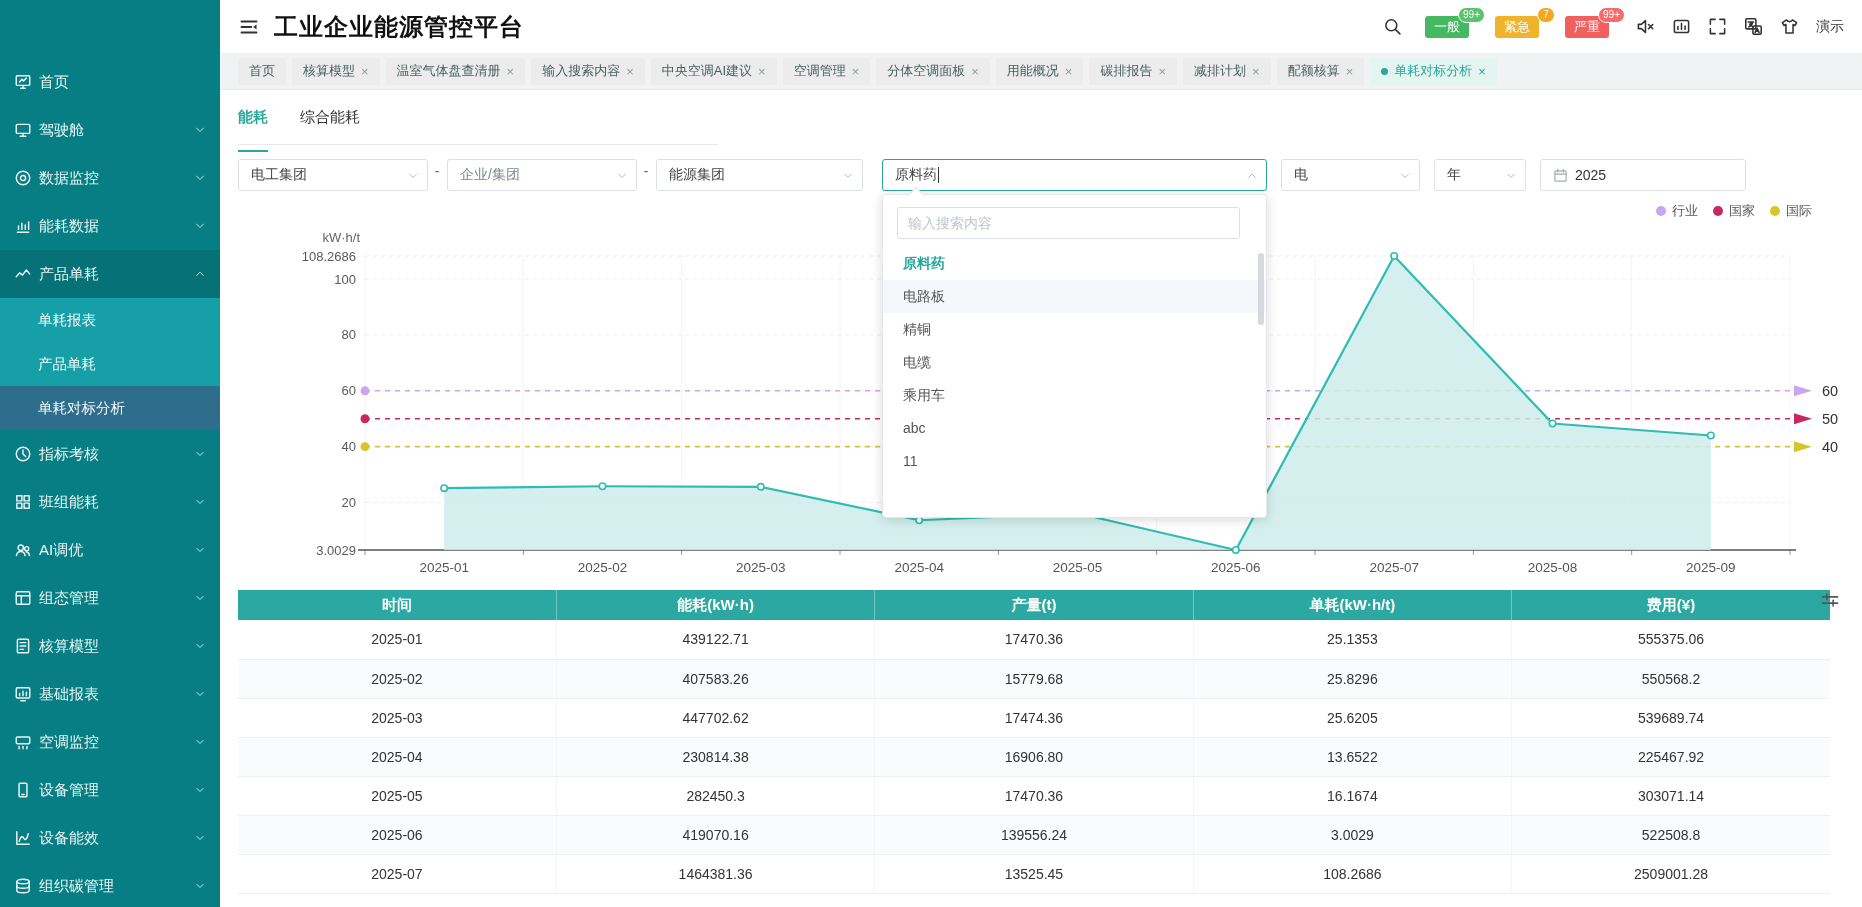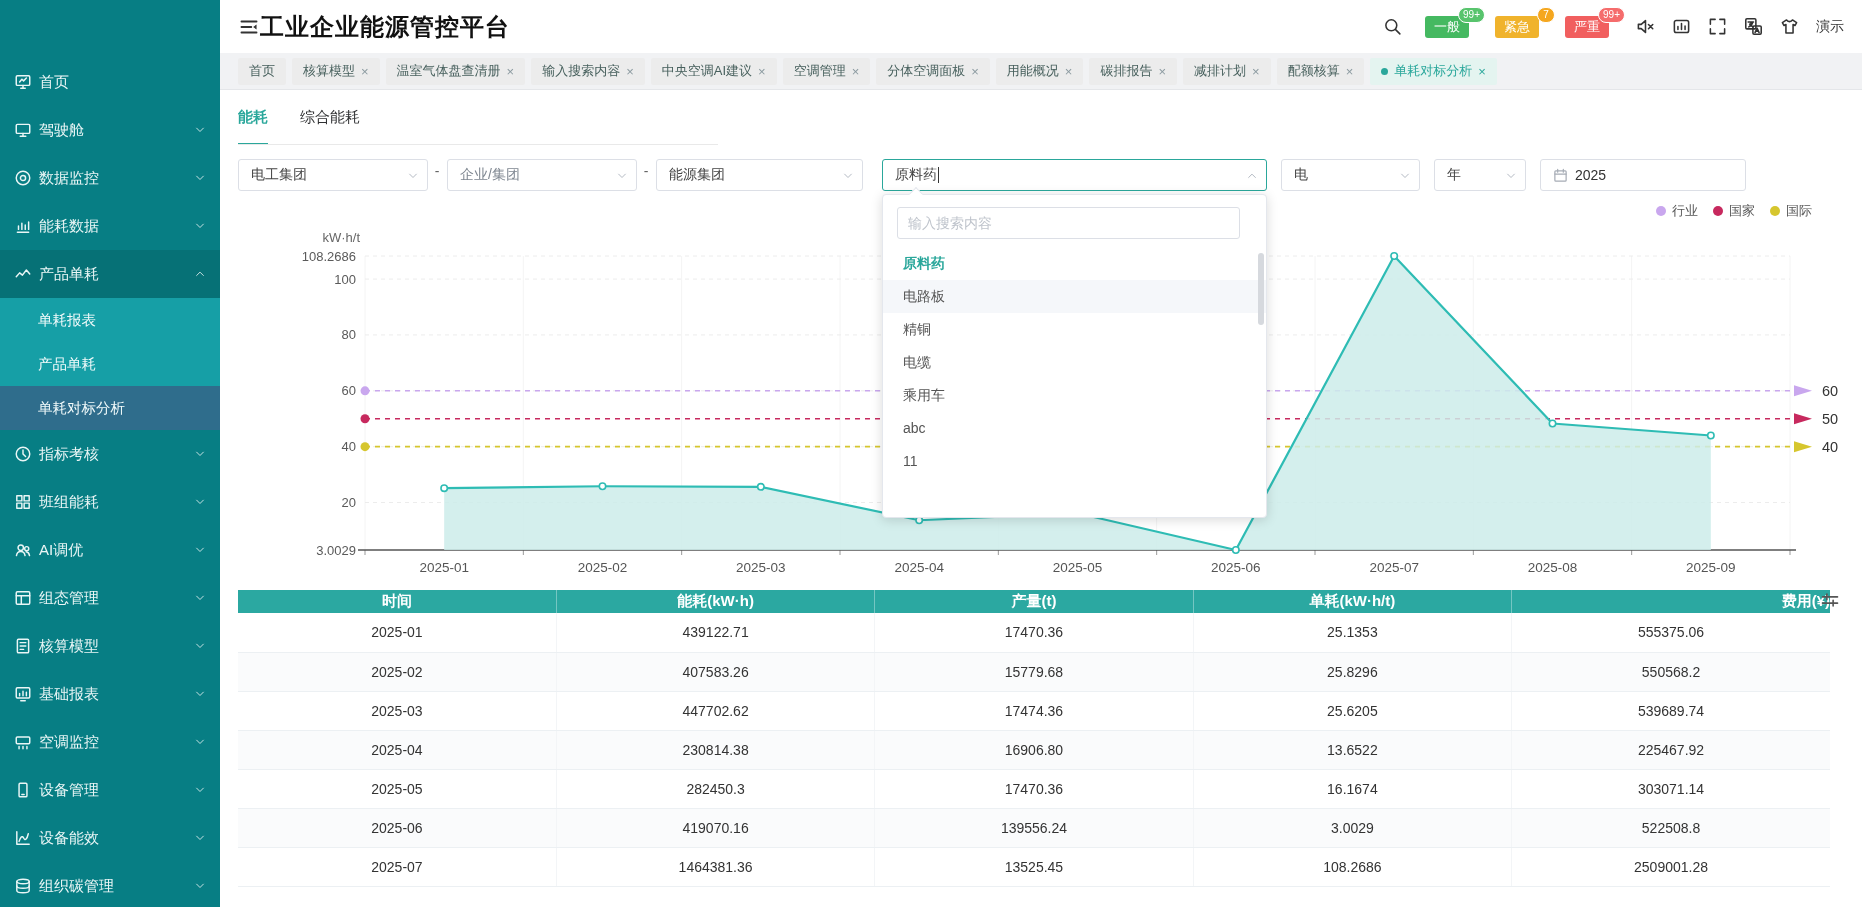--- a/index.html
+++ b/index.html
@@ -21,21 +21,21 @@
   .submenu { background:#169fa6; }
   .sub-item { height:44px; display:flex; align-items:center; padding-left:38px;
     font-size:14.5px; color:#f2fbfb; cursor:pointer;text-align:center; }
   .sub-item.selected { background:#2f6d8c; }
 
   
   .topbar { position:absolute; left:220px; top:0; width:1642px; height:53px;
     background:#fff; display:flex; align-items:center; padding:0 18px; }
   .hamburger { width:22px; height:22px; color:#333; cursor:pointer; }
   .hamburger svg { width:22px; height:22px; }
-  .app-title { font-size:24px; font-weight:bold; color:#111; 
+  .app-title { font-size:24px; font-weight:bold; color:#111; margin-left:14px;
     letter-spacing:1px; }
   .topbar-right { margin-left:auto; display:flex; align-items:center; gap:17px; }
   .tb-icon { width:19px; height:19px; color:#333; cursor:pointer; }
   .tb-icon svg { width:19px; height:19px; }
   .badge-group { display:flex; align-items:center; gap:26px; margin:0 10px 0 6px; }
   .alarm-chip { position:relative; height:22px; line-height:22px; padding:0 9px;
     border-radius:3px; color:#fff; font-size:13px; cursor:pointer; }
   .alarm-bubble { position:absolute; top:-9px; right:-16px; min-width:18px; height:16px;
     line-height:14px; padding:0 4px; border-radius:9px; border:1px solid #fff;
     color:#fff; font-size:10px; text-align:center; }
@@ -51,21 +51,21 @@
   .tab-chip .tab-close { font-size:13px; color:#8b9aa0; line-height:1; }
   .tab-chip.active { background:#e4f4f0; color:#2aa79b; }
   .tab-chip.active .tab-close { color:#2aa79b; }
   .tab-dot { width:7px; height:7px; border-radius:50%; background:#2aa79b; }
 
   
   .content { position:absolute; left:220px; top:90px; width:1642px; height:817px;
     background:#fff; }
 
   .subtabs { position:absolute; left:18px; top:18px; display:flex; gap:32px; }
-  .subtab { font-size:15px; color:#303133; cursor:pointer; padding-bottom:16px; }
+  .subtab { font-size:15px; color:#303133; cursor:pointer; padding-bottom:23px; }
   .subtab.active { color:#2aa79b; font-weight:bold; border-bottom:2.5px solid #2aa79b; }
   .subtab-divider { position:absolute; left:18px; top:54px; width:480px; height:1px;
     background:#e9e9e9; }
 
   
   .filters { position:absolute; left:0; top:65px; width:1642px; height:32px; }
   .sel { position:absolute; top:4px; height:32px; border:1px solid #dcdfe6;
     border-radius:3px; background:#fff; font-size:14px; color:#444;
     display:flex; align-items:center; padding:0 26px 0 12px; cursor:pointer;
     white-space:nowrap; }
@@ -105,22 +105,22 @@
     color:#555; cursor:pointer; }
   .dd-opt.selected { color:#2aa79b; font-weight:bold; }
   .dd-opt.hover { background:#f5f7fa; }
   .dd-scroll { position:absolute; right:2px; top:58px; width:6px; height:72px;
     background:#d6d9de; border-radius:3px; cursor:pointer; }
 
   
   .table-wrap { position:absolute; left:18px; top:500px; width:1592px; }
   table.data { width:100%; border-collapse:collapse; table-layout:fixed; }
   table.data th { background:#2ba8a1; color:#fff; font-size:15px; font-weight:bold;
-    height:23px; border-right:1px solid rgba(255,255,255,0.35); }
-  table.data th:last-child { border-right:none;text-align:right; }
+    height:30px; border-right:1px solid rgba(255,255,255,0.35); }
+  table.data th:last-child { border-right:none; }
   table.data td { height:39px; text-align:center; font-size:14px; color:#333;
     border-bottom:1px solid #ecf0f3; border-right:1px solid #f3f5f7; }
   table.data td:last-child { border-right:none; }
   table.data tr:nth-child(even) td { background:#fafbfc; }
   .table-settings { position:absolute; left:1600px; top:500px; width:20px; height:20px;
     color:#555; cursor:pointer; }
   .table-settings svg { width:20px; height:20px; }
 </style>
 </head>
 <body>

